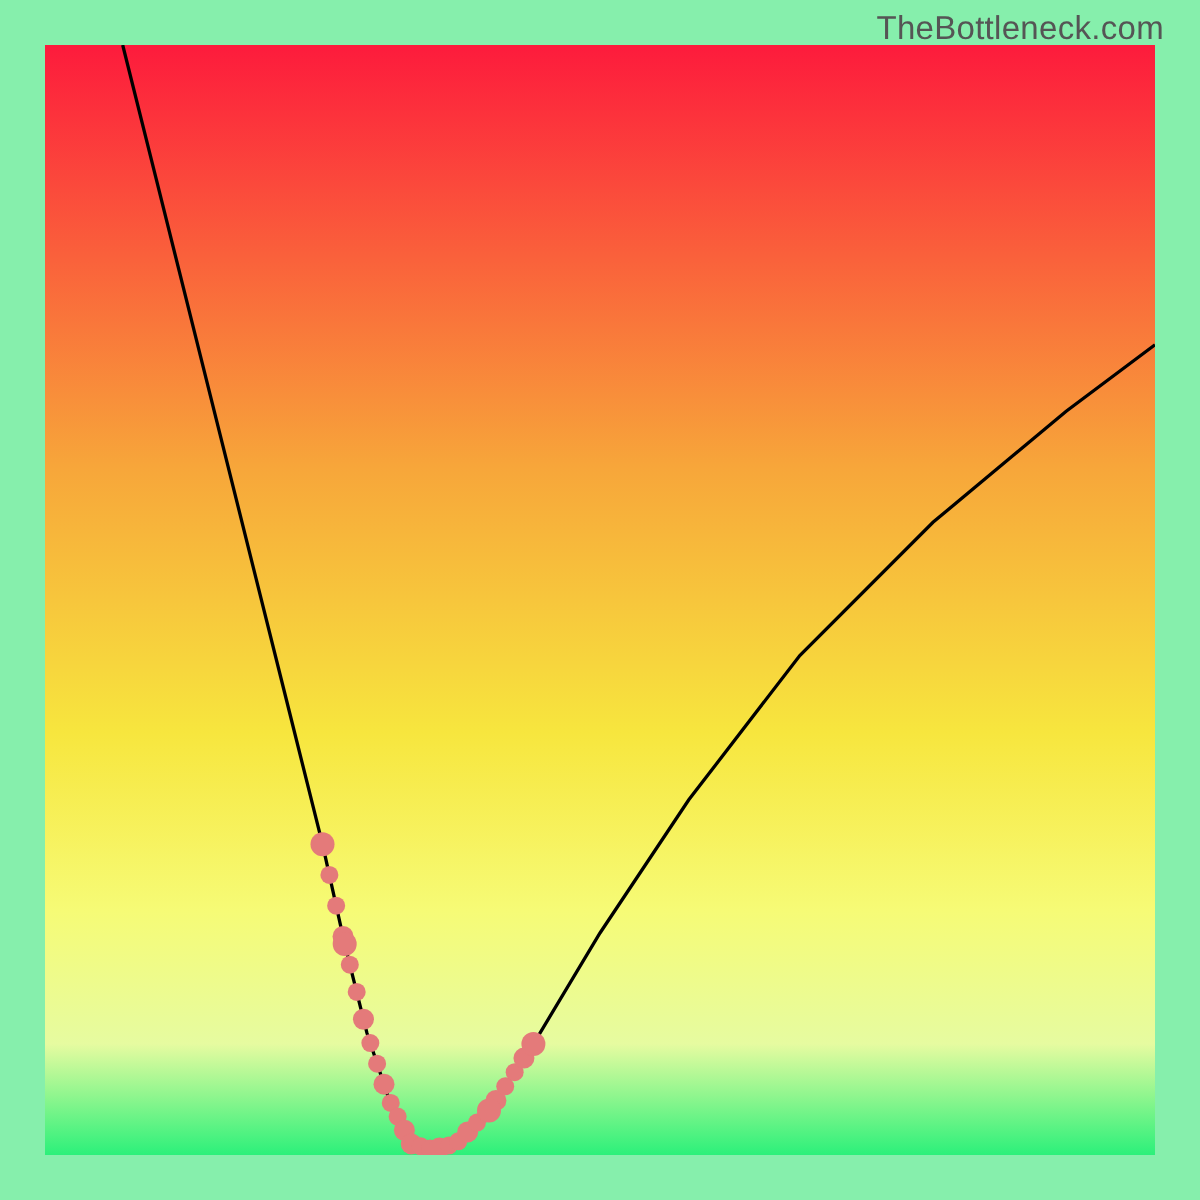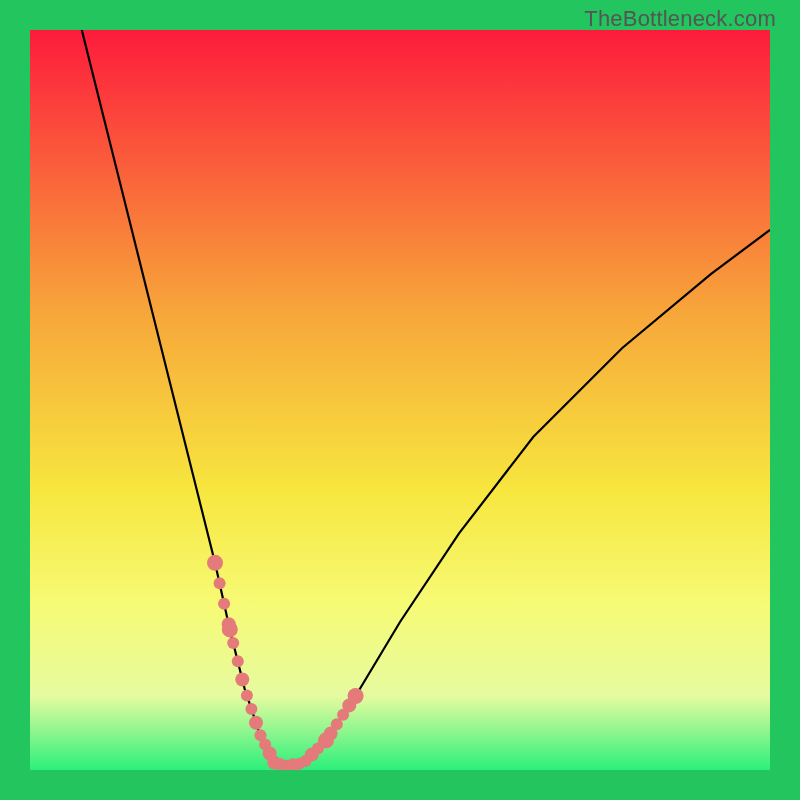--- a/index.html
+++ b/index.html
@@ -9,21 +9,21 @@
     height: 800px;
     overflow: hidden;
     background: #000;
     font-family: Arial, Helvetica, sans-serif;
   }
   .frame {
     position: absolute;
     top: 0; left: 0;
     width: 800px;
     height: 800px;
-    background: #22c55e;
+    background: #86efac;
   }
   .plot-area {
     position: absolute;
     top: 30px;
     left: 30px;
     width: 740px;
     height: 740px;
     overflow: hidden;
   }
   .watermark {

